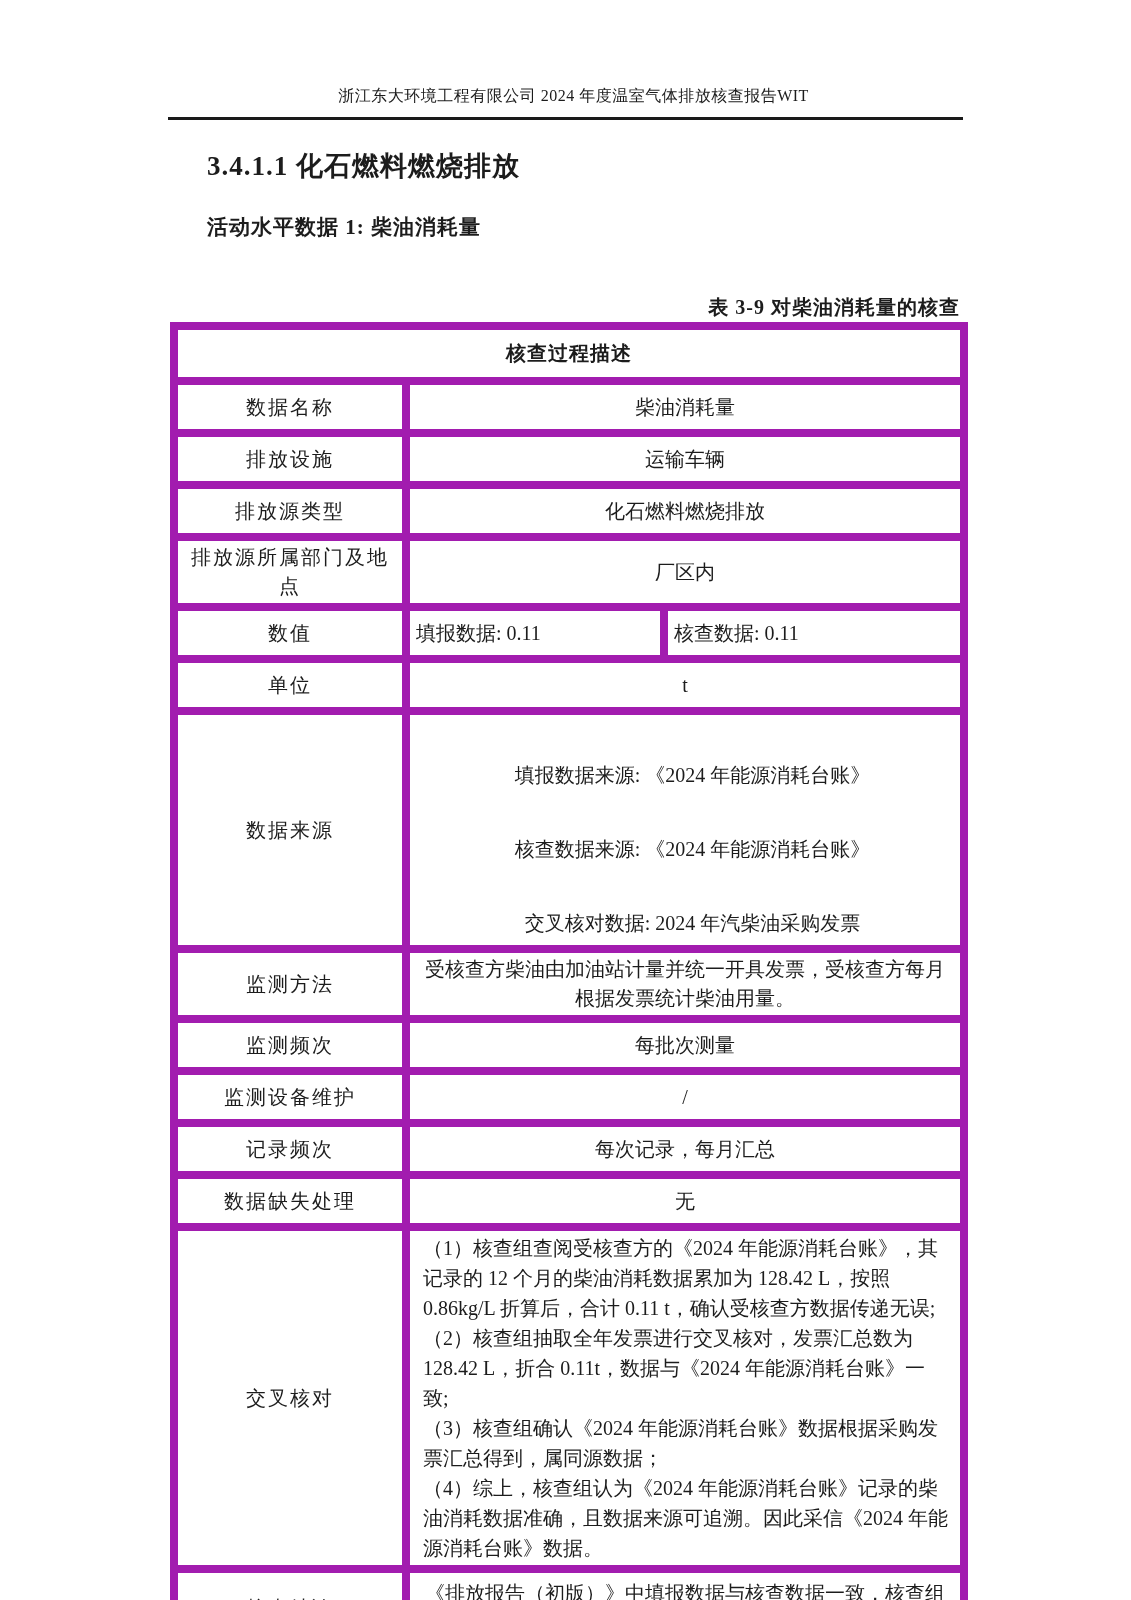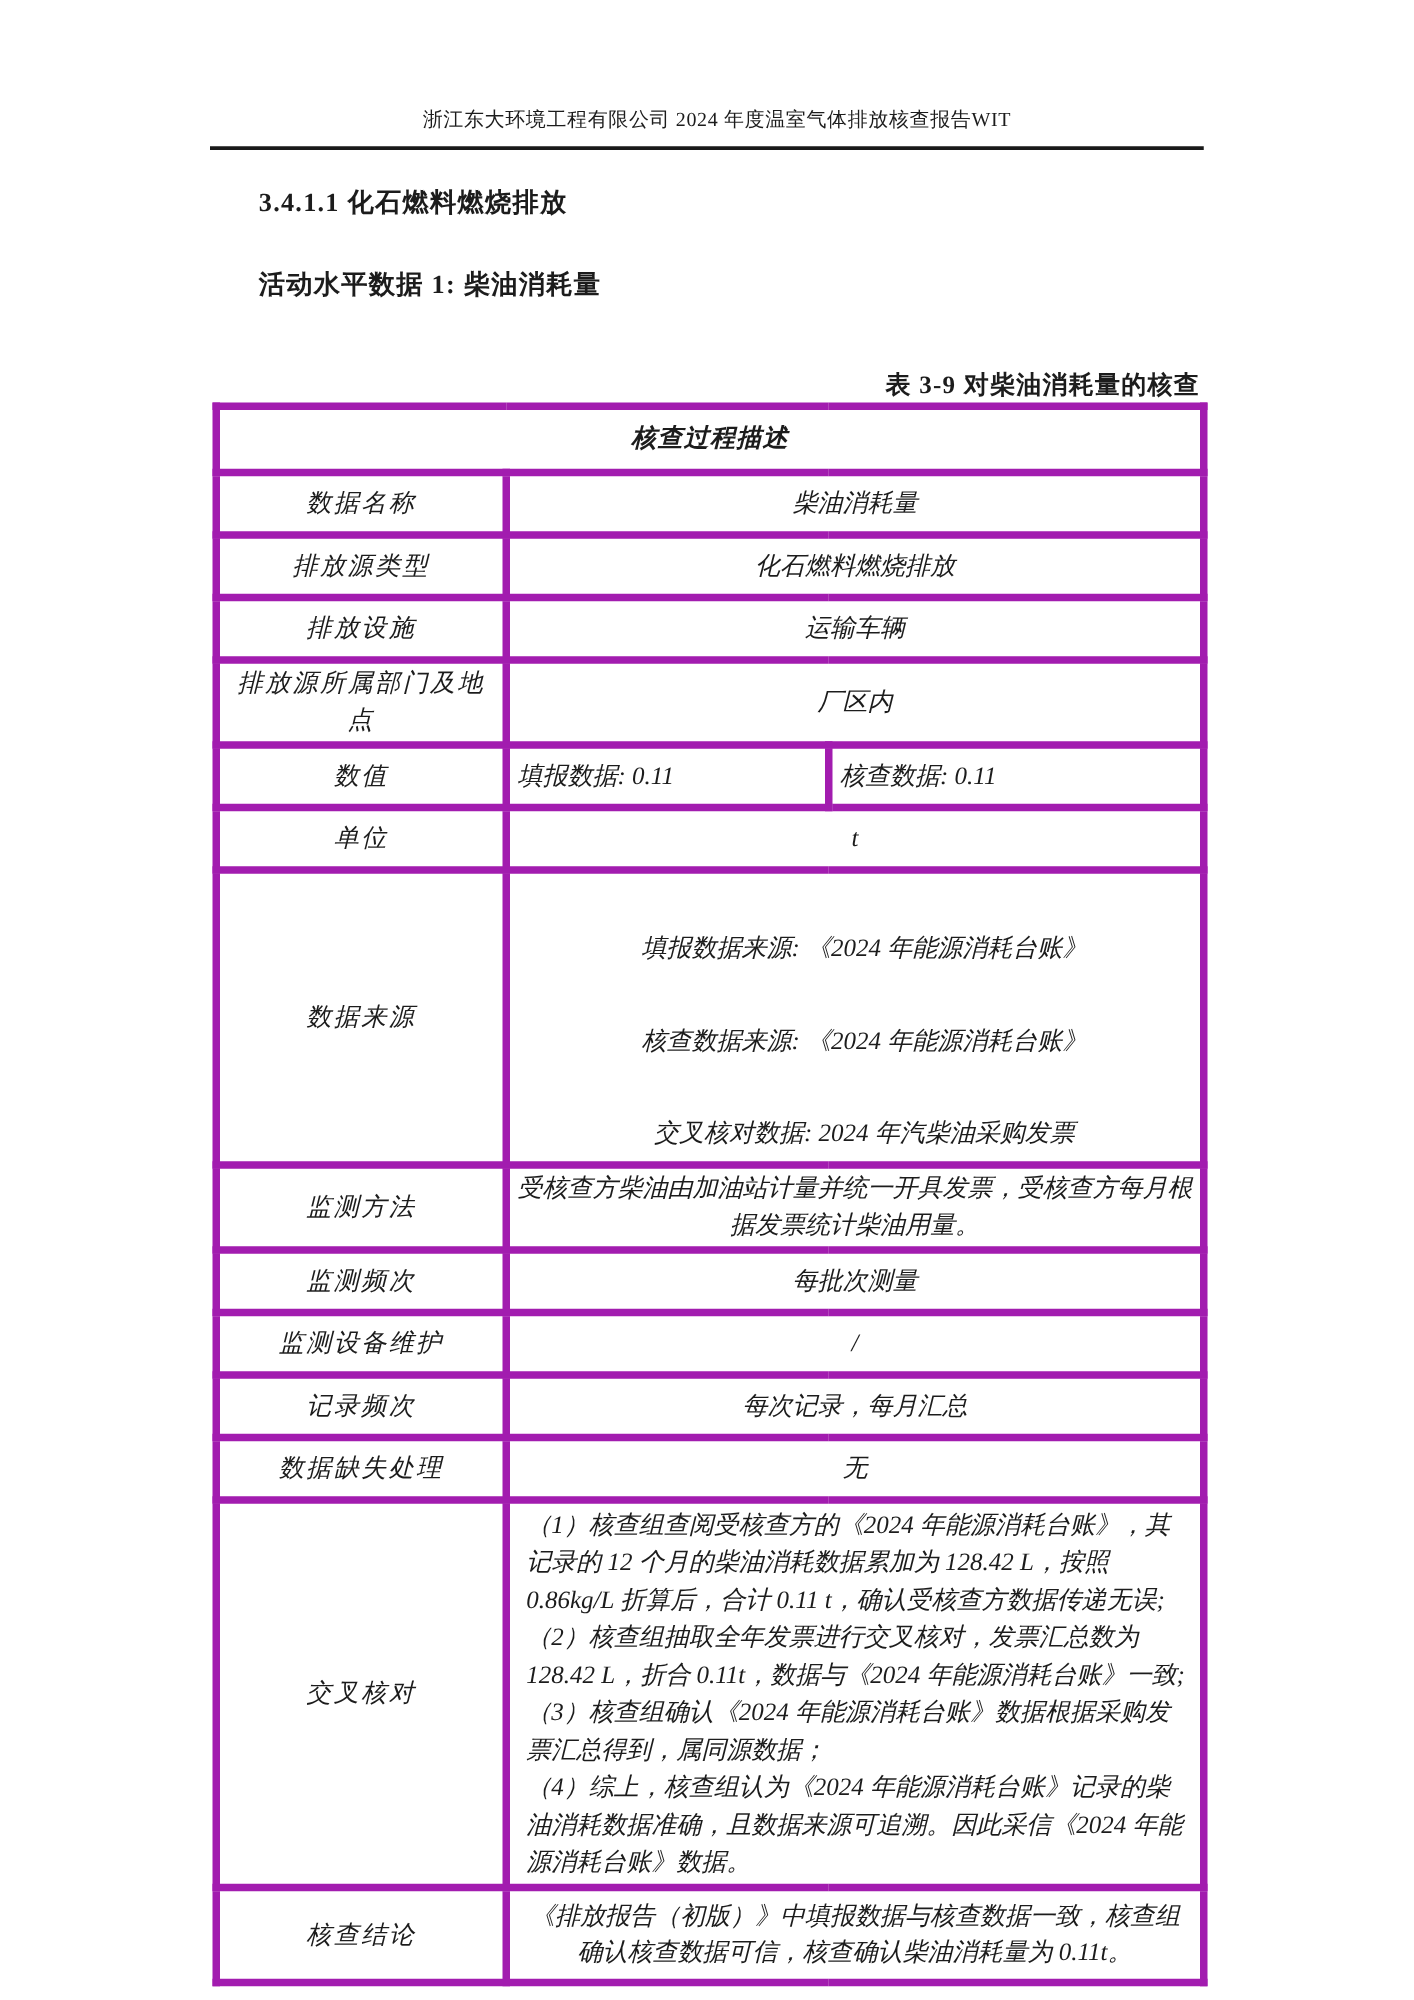--- a/index.html
+++ b/index.html
@@ -18,46 +18,45 @@
     display:flex;justify-content:center;align-items:baseline;
     font-size:16px;letter-spacing:0.5px;
   }
   .header-rule{
     position:absolute;top:117px;left:168px;width:795px;height:3px;
     background:#1a1a1a;
   }
   
   .section-heading{
     position:absolute;top:148px;left:207px;
-    font-size:21px;font-weight:700;letter-spacing:1px;
+    font-size:27px;font-weight:700;letter-spacing:1px;
   }
   .subsection-heading{
     position:absolute;top:213px;left:207px;
     font-size:21px;font-weight:700;letter-spacing:1px;
   }
   .table-caption{
     position:absolute;top:278px;left:170px;width:790px;
     text-align:right;font-size:20px;font-weight:700;letter-spacing:1px;margin-top:16px;
   }
   .table-caption-next{
     position:absolute;top:1385px;left:170px;width:790px;
     text-align:center;font-size:20px;font-weight:700;letter-spacing:1px;
   }
   
   table.vtable{
     position:absolute;top:322px;left:170px;width:790px;
     border-collapse:collapse;table-layout:fixed;
     font-size:20px;
   }
   table.vtable td{
-    border:6px solid #a21caf;
+    border:8px solid #a21caf;
     vertical-align:middle;
     padding:2px 6px;
     line-height:29px;
-    font-style:italic;
   }
   td.thead{
     height:43px;text-align:center;font-weight:700;letter-spacing:1px;
   }
   td.label-cell{
     text-align:center;letter-spacing:2px;height:40px;
   }
   td.value-cell.center{ text-align:center;border-radius:23px; }
   td.value-cell.left{ text-align:center;padding:6px 14px;margin-top:23px; }
   td.split-cell{ text-align:left;padding:2px 4px 2px 14px;height:40px; }
@@ -94,26 +93,26 @@
     </colgroup>
     <tbody>
       <tr>
         <td class="thead" colspan="3">核查过程描述</td>
       </tr>
     <tr>
           <td class="label-cell">数据名称</td>
           <td colspan="2" class="value-cell center">柴油消耗量</td>
         </tr>
         <tr>
+          <td class="label-cell">排放设施</td>
+          <td colspan="2" class="value-cell center">运输车辆</td>
+        </tr>
+        <tr>
           <td class="label-cell">排放源类型</td>
           <td colspan="2" class="value-cell center">化石燃料燃烧排放</td>
-        </tr>
-        <tr>
-          <td class="label-cell">排放设施</td>
-          <td colspan="2" class="value-cell center">运输车辆</td>
         </tr>
         <tr>
           <td class="label-cell">排放源所属部门及地点</td>
           <td colspan="2" class="value-cell center">厂区内</td>
         </tr>
         <tr>
           <td class="label-cell">数值</td>
           <td class="split-cell">填报数据: 0.11</td>
           <td class="split-cell">核查数据: 0.11</td>
         </tr>

